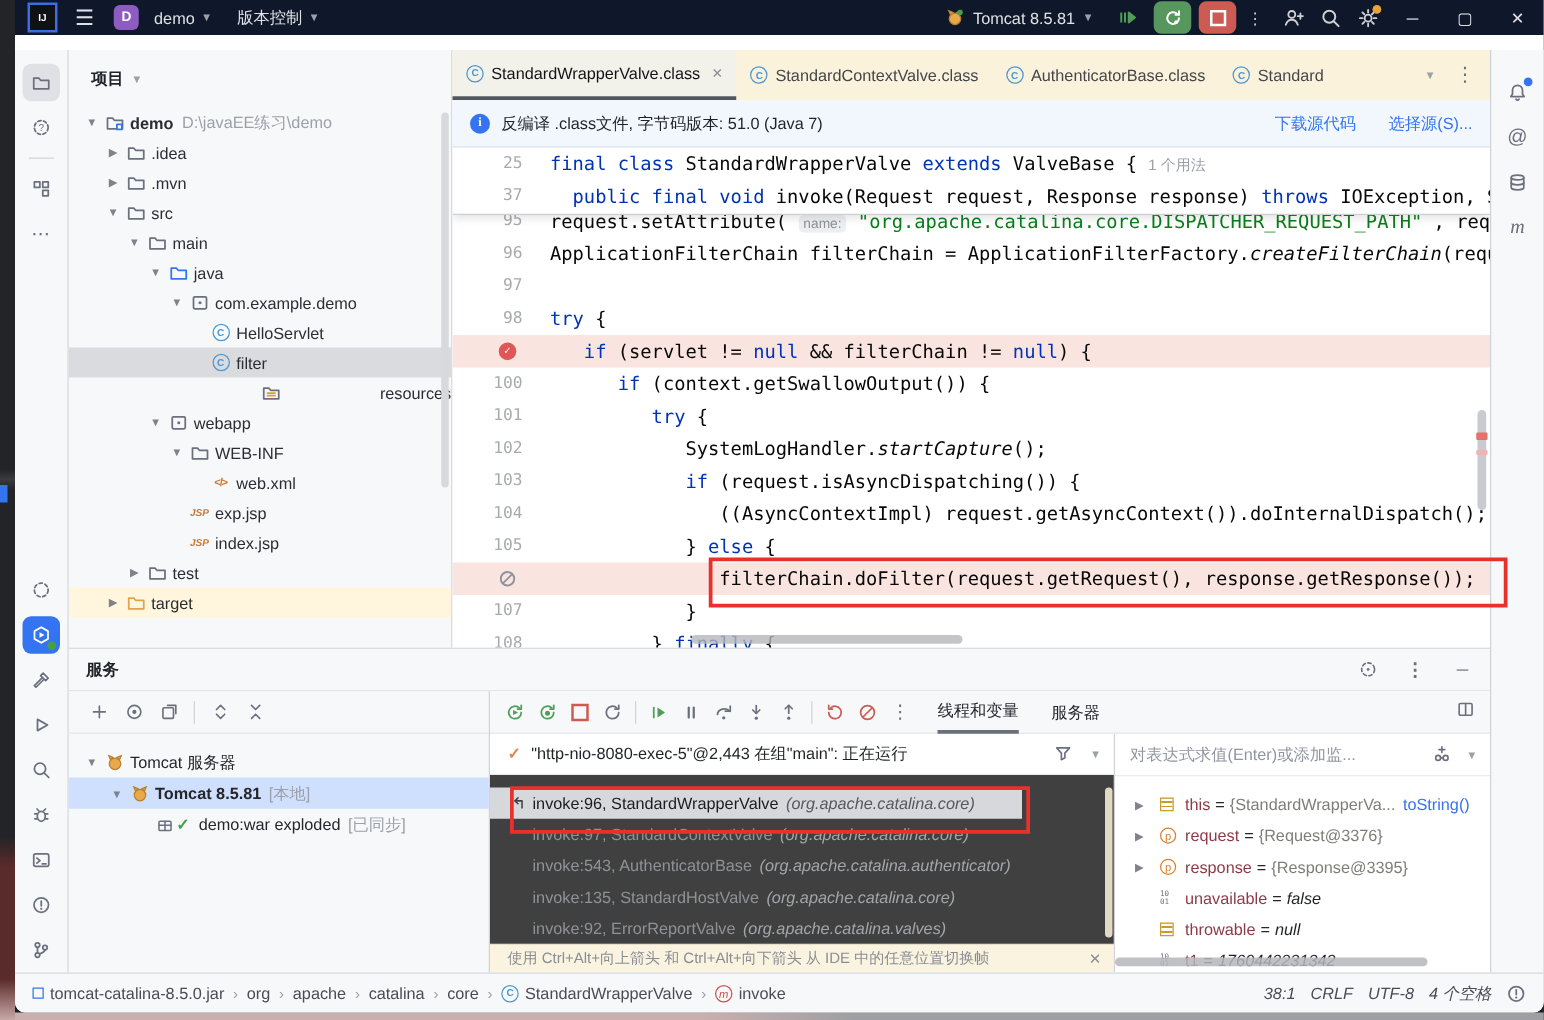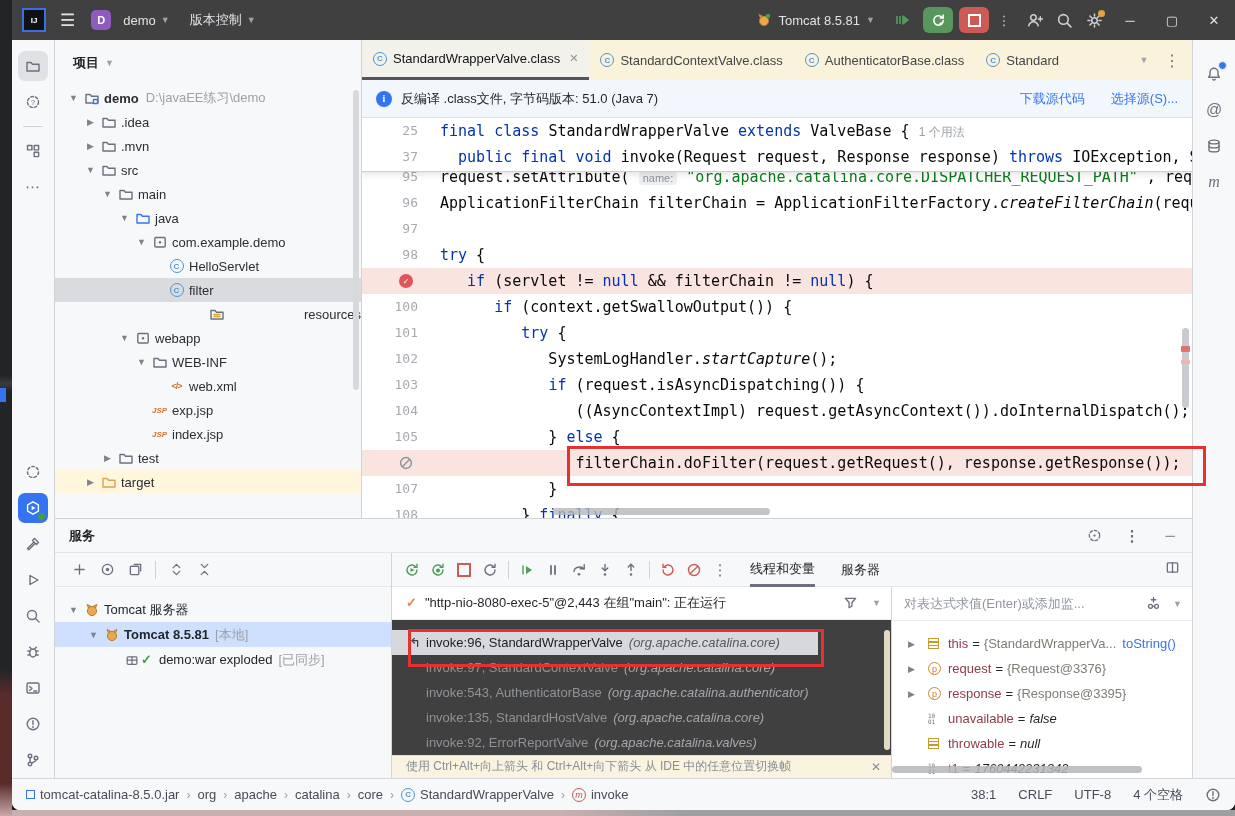--- a/index.html
+++ b/index.html
@@ -5,21 +5,21 @@
   html,body{margin:0;padding:0;width:1235px;height:816px;overflow:hidden;
     font-family:"Liberation Sans",sans-serif;background:#1F2023;}
   .behind{position:absolute;left:0;top:0;width:12px;height:816px;
     background:linear-gradient(#232427 0%,#232427 46%,#3a3b3e 47%,#232427 48%,#232427 82%,#5a2b2b 85%,#5a2b2b 96%,#c9a8a8 100%);}
   .behind-notch{position:absolute;left:0;top:388px;width:6px;height:14px;background:#3574F0;}
   .bottom-out{position:absolute;left:12px;right:0;top:810px;height:6px;background:linear-gradient(90deg,#c9afaf 0 45%,#9e9fa3 55%);}
   .window{position:absolute;left:12px;top:0;width:1223px;height:810px;background:#fff;
     border-radius:0 0 8px 8px;overflow:hidden;}
 
   
-  .titlebar{position:absolute;top:0;left:0;right:0;height:40px;background:#404040;display:flex;
+  .titlebar{position:absolute;top:0;left:0;right:0;height:28px;background:#0f172a;display:flex;
     align-items:center;color:#DFE1E5;font-size:13px;padding:0 0 0 10px;box-sizing:border-box;}
   .tb-logo{width:20px;height:20px;border:2px solid #3B6FE0;background:#101114;color:#fff;
     font-size:8px;font-weight:700;display:flex;align-items:center;justify-content:center;margin-right:14px;}
   .tb-burger{font-size:17px;margin-right:16px;cursor:default;}
   .tb-avatar{width:20px;height:20px;border-radius:5px;background:#8E5CC1;color:#fff;font-size:11px;
     font-weight:700;display:flex;align-items:center;justify-content:center;margin-right:7px;}
   .tb-item{display:flex;align-items:center;gap:5px;margin-right:20px;}
   .chev{font-size:9px;color:#9DA0A8;}
   .tb-spacer{flex:1;}
   .tb-run{display:flex;align-items:center;gap:6px;margin-right:12px;}
@@ -154,21 +154,21 @@
     background:repeating-linear-gradient(#fff 0 2px,#C99A2E 2px 3.5px);}
   .param-ico{width:13px;height:13px;border:1.3px solid #D9822B;border-radius:50%;color:#D9822B;font-size:9px;
     display:inline-flex;align-items:center;justify-content:center;box-sizing:border-box;}
 
   
   .statusbar{position:absolute;left:0;right:0;bottom:0;height:32px;background:#F7F8FA;border-top:1px solid #D5D7DD;
     display:flex;align-items:center;padding:0 14px;font-size:13px;color:#494B57;box-sizing:border-box;}
   .bc{display:flex;align-items:center;gap:7px;}
   .bc-item{display:flex;align-items:center;gap:5px;}
   .bc-sep{color:#9AA0AC;font-size:12px;}
-  .sb-right{margin-left:auto;display:flex;align-items:center;gap:22px;}
+  .sb-right{margin-left:auto;display:flex;align-items:center;gap:12px;font-style:italic;}
   .jar-ico{width:9px;height:9px;border:1.4px solid #3574F0;box-sizing:border-box;}
   .cls-icon{display:inline-flex;width:14px;height:14px;border:1.4px solid #4B97D2;border-radius:50%;color:#4B97D2;
     font-size:8px;font-weight:700;align-items:center;justify-content:center;box-sizing:border-box;flex:none;}
   .m-icon{display:inline-flex;width:14px;height:14px;border:1.4px solid #C75450;border-radius:50%;color:#C75450;
     font-size:9px;align-items:center;justify-content:center;box-sizing:border-box;font-style:italic;flex:none;}
   .jsp-icon{color:#CC7832;font-size:8px;font-weight:700;font-style:italic;}
   .xml-icon{color:#CC7832;font-size:9px;font-weight:700;letter-spacing:-1px;}
 
   
   .anno{position:absolute;border:3px solid #E8312F;z-index:60;pointer-events:none;}

